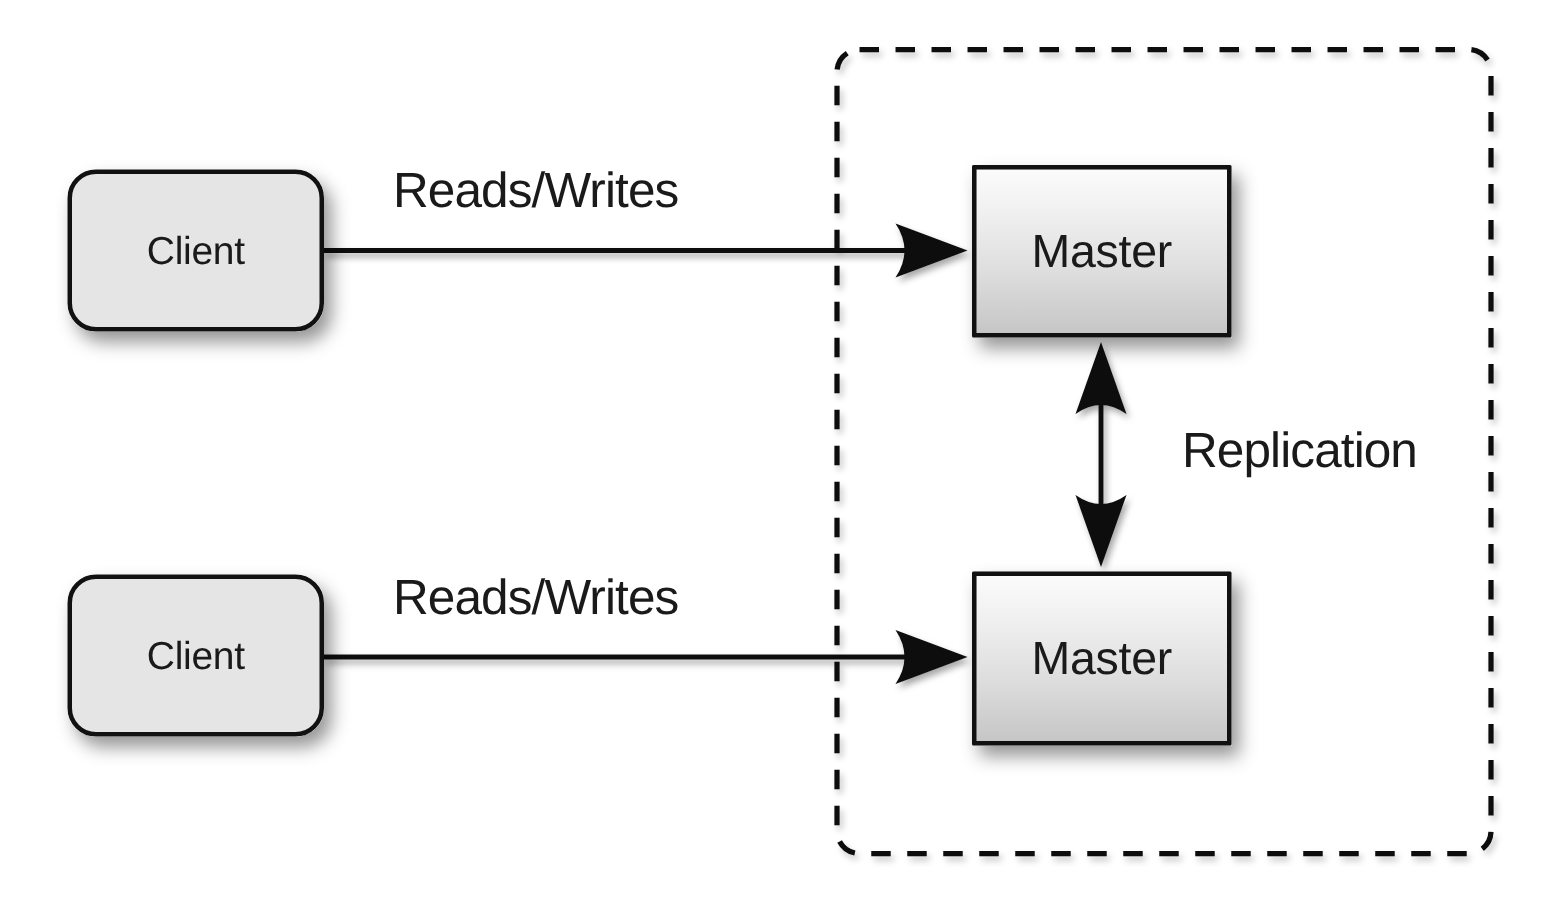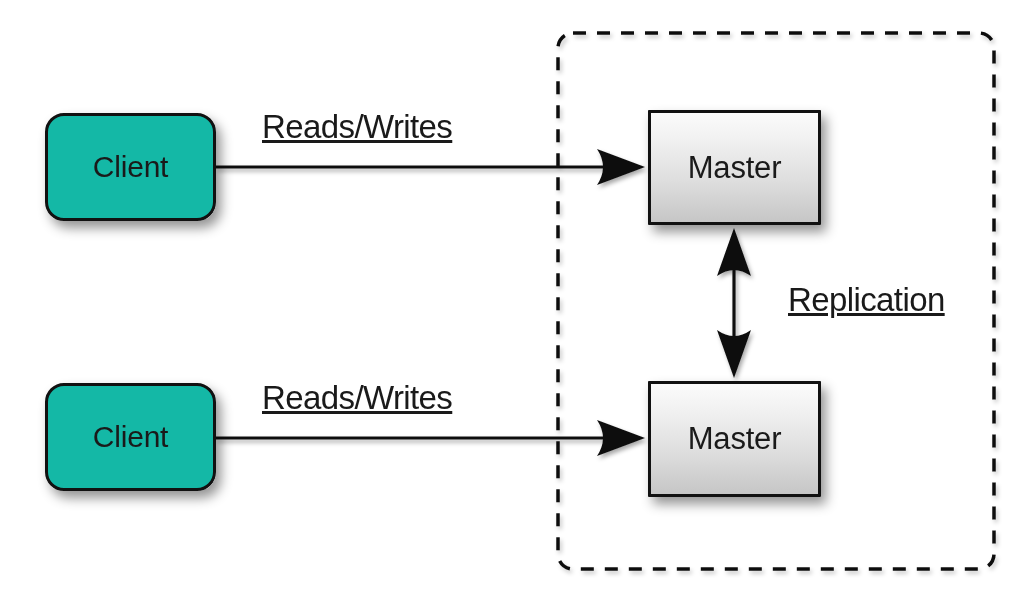--- a/index.html
+++ b/index.html
@@ -31,39 +31,38 @@
     box-sizing: border-box;
     display: flex;
     align-items: center;
     justify-content: center;
     color: #1a1a1a;
     white-space: nowrap;
   }
   .client-node {
     border: 3px solid #111111;
     border-radius: 19px;
-    background: #14b8a6;
-    font-size: 30px;
+    background: #e5e5e5;
+    font-size: 26px;
     letter-spacing: -0.2px;
   }
   .master-node {
     border: 3px solid #111111;
     border-radius: 1px;
     background: linear-gradient(to bottom, #fbfbfb 0%, #f2f2f2 22%, #dedede 62%, #c6c6c6 100%);
     font-size: 31px;
     letter-spacing: -0.2px;
     align-items: center;
   }
   .edge-label {
     position: absolute;
     color: #1a1a1a;
     font-size: 33px;
     letter-spacing: -0.6px;
     white-space: nowrap;
-    text-decoration: underline;
   }
 </style>
 </head>
 <body>
 
 <div id="canvas">
 
   <svg id="vector-layer" viewBox="0 0 1028 610">
     <defs>
       <filter id="node-shadow" x="-60%" y="-60%" width="240%" height="260%">

